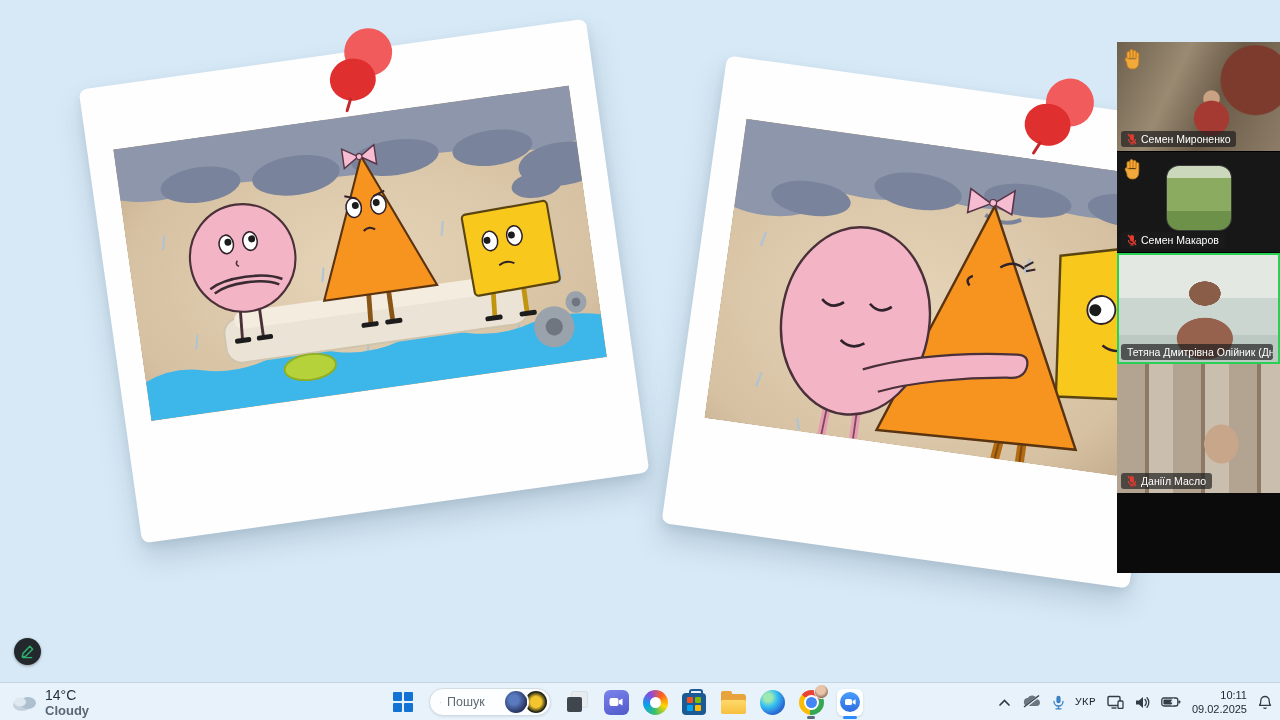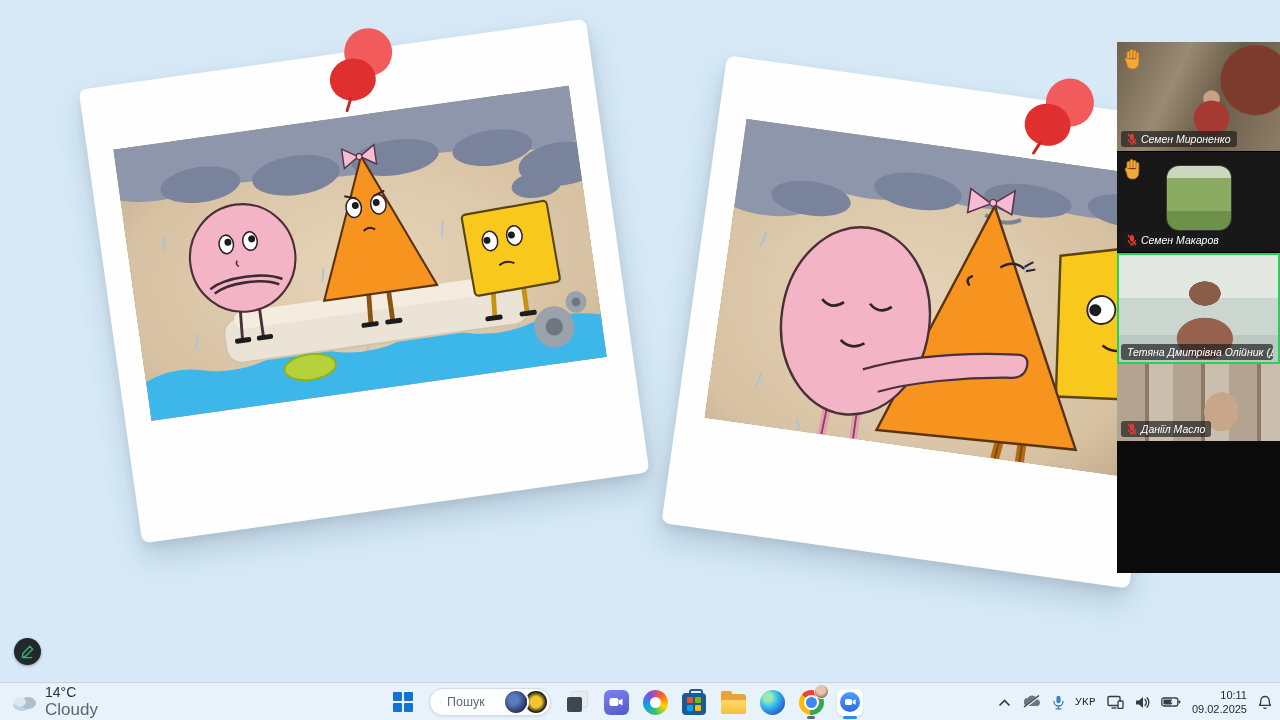--- a/index.html
+++ b/index.html
@@ -24,57 +24,57 @@
   .polaroid.right .pushpin { left:300px; top:-26px; }
 
   
   .annot-btn { position:absolute; left:14px; top:638px; width:27px; height:27px; border-radius:50%;
                background:#23282c; display:flex; align-items:center; justify-content:center; cursor:pointer;
                box-shadow:0 1px 3px rgba(0,0,0,.35); }
 
   
   .strip { position:absolute; left:1117px; top:42px; width:163px; height:531px; background:#0b0b0b;
            display:flex; flex-direction:column; }
-  .tile { position:relative; width:100%; overflow:hidden; background:#222; border-bottom:1px solid #000;font-style:italic; }
+  .tile { position:relative; width:100%; overflow:hidden; background:#222; border-bottom:1px solid #000; }
   .tile:last-child { border-bottom:none; }
   .tile.active { border:2px solid #27d154; }
   .t1 { height:110px; background:
         radial-gradient(circle at 58% 70%, #a53a32 0 14%, rgba(0,0,0,0) 15%),
         radial-gradient(circle at 58% 52%, #c9a183 0 7%, rgba(0,0,0,0) 8%),
         radial-gradient(circle at 85% 35%, #7d3b2e 0 22%, rgba(0,0,0,0) 23%),
         linear-gradient(115deg,#6e604d 0%,#9a8a72 35%,#6b5c49 60%,#8d7d68 100%); }
   .t2 { height:101px; background:#171717; }
   .t2 .avatar { position:absolute; left:50%; top:46%; transform:translate(-50%,-50%);
         width:64px; height:64px; border-radius:12px;
         background:linear-gradient(180deg,#ccd8bc 0 18%,#8aab60 18% 70%,#6d9148 70% 100%);
         box-shadow:0 0 0 1px rgba(255,255,255,.15); }
   .t3 { height:111px; background:
         radial-gradient(ellipse 26px 20px at 54% 36%, #8a5d48 0 60%, rgba(0,0,0,0) 62%),
         radial-gradient(ellipse 46px 34px at 54% 78%, #97624d 0 60%, rgba(0,0,0,0) 62%),
         linear-gradient(180deg,#e3e8e2 0 40%,#ccd6d0 40% 75%,#bcc8c2 75% 100%); }
   .t4 { height:102px; background:
         radial-gradient(ellipse 30px 38px at 62% 60%, #cdb4a3 0 60%, rgba(0,0,0,0) 62%),
         linear-gradient(140deg,#b7c6c2 0%,#93a8a2 55%,#6f8582 100%); }
-  .t5 { height:77px; background:
+  .t5 { height:129px; background:
         radial-gradient(ellipse 28px 32px at 64% 62%, #c7a689 0 60%, rgba(0,0,0,0) 62%),
         repeating-linear-gradient(90deg,#b3a391 0 28px,#8d7a66 28px 32px,#cabfae 32px 56px),
         #b3a391; }
   .plabel { position:absolute; left:4px; bottom:4px; max-width:152px; display:flex; align-items:center; gap:4px;
             background:rgba(28,28,28,.68); border-radius:3px; padding:2px 6px; color:#fff; font-size:10.5px;
             line-height:1.15; white-space:nowrap; overflow:hidden; }
   .tile.active .plabel { left:2px; bottom:2px; }
   .hand { position:absolute; left:6px; top:6px; width:20px; height:22px; }
 
   
   .taskbar { position:absolute; left:0; bottom:0; width:1280px; height:38px; background:#e7f2fa;
              border-top:1px solid rgba(110,135,160,.28); display:flex; align-items:center; }
   .weather { position:absolute; left:10px; top:0; height:38px; display:flex; align-items:center; gap:7px; cursor:pointer; }
   .weather .wtxt { display:flex; flex-direction:column; }
   .weather .temp { font-size:14px; color:#25313c; }
-  .weather .cond { font-size:17px; color:#5a6773; }
+  .weather .cond { font-size:13px; color:#5a6773;font-weight:bold; }
 
   .center-apps { position:absolute; left:390px; top:0; height:38px; display:flex; align-items:center; gap:13px; }
   .app { width:26px; height:26px; display:flex; align-items:center; justify-content:center; position:relative; cursor:pointer; }
   .app .underline { position:absolute; bottom:-4px; left:50%; transform:translateX(-50%); height:3px; border-radius:2px; }
 
   .start-grid { width:20px; height:20px; display:grid; grid-template-columns:1fr 1fr; gap:2px; }
   .start-grid span { background:#1273d4; border-radius:1px; }
 
   .searchbox { width:122px; height:28px; background:#fdfeff; border:1px solid #d3dce3; border-radius:15px;
                display:flex; align-items:center; padding:0 3px 0 10px; gap:6px; cursor:text;

